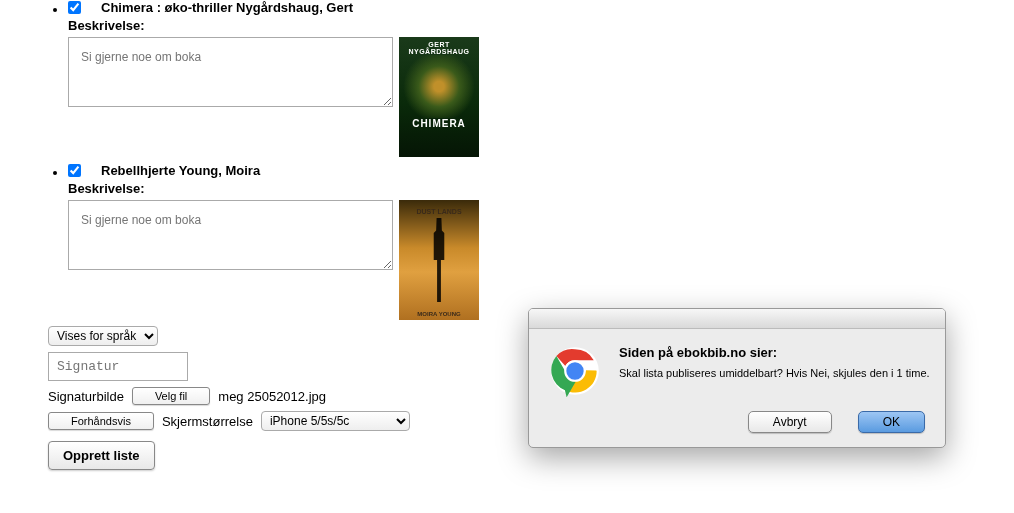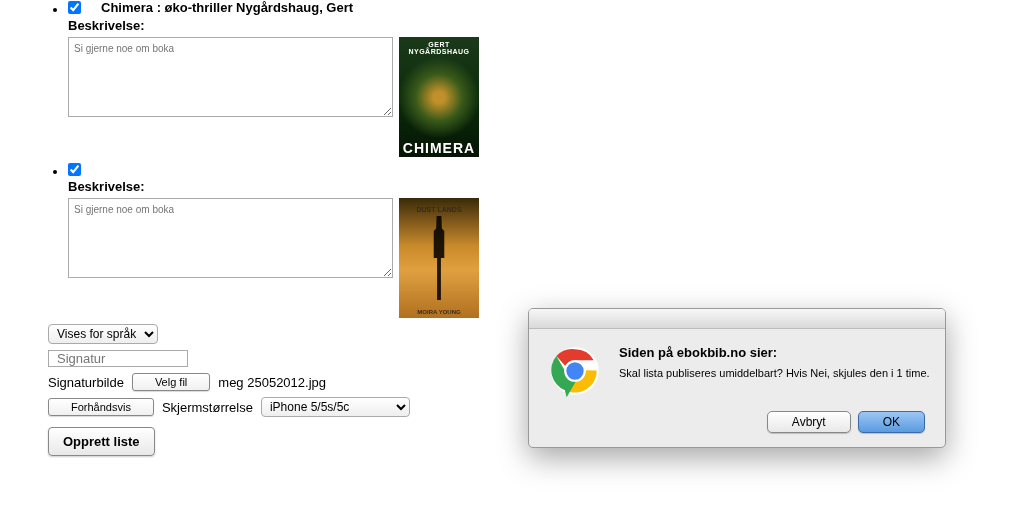--- a/index.html
+++ b/index.html
@@ -15,52 +15,52 @@
       overflow: hidden;
     }
     .content { padding-left: 48px; padding-top: 0; }
     ul { list-style: disc; padding-left: 20px; margin: 0; }
     li { margin-bottom: 3px; }
     .book-row { display: flex; align-items: center; gap: 20px; }
     .book-title { font-weight: bold; }
     .desc-label { font-weight: bold; margin-top: 3px; margin-bottom: 3px; }
     .desc-row { display: flex; gap: 6px; align-items: flex-start; margin-top: 4px; }
     textarea {
-      width: 325px; height: 80px; border: 1px solid #aaa;
-      padding: 5px; font-family: inherit; font-size: 10px; color: #999;
+      width: 325px; height: 70px; border: 1px solid #aaa;
+      padding: 12px; font-family: inherit; font-size: 12px; color: #999;
       resize: both;
     }
     .cover { width: 80px; height: 120px; position: relative; overflow: hidden; }
     .cover-chimera {
       background: linear-gradient(#1a3a1a 0%, #0a2a0a 55%, #051505 100%);
       display: flex; flex-direction: column; justify-content: space-between;
       color: #fff; text-align: center; font-weight: bold;
     }
     .cover-chimera .auth { font-size: 7px; letter-spacing: 0.5px; padding-top: 4px; }
     .cover-chimera .mid { background: radial-gradient(circle, #c0902a 10%, #3a5a1a 40%, transparent 70%); flex:1; }
-    .cover-chimera .ttl { font-size: 14px; letter-spacing: 1px; padding-bottom: 1px; }
+    .cover-chimera .ttl { font-size: 10px; letter-spacing: 1px; padding-bottom: 28px; }
     .cover-rebel {
       background: linear-gradient(#3a2a0a 0%, #c98a2a 40%, #e0a040 60%, #b07020 100%);
       position: relative;
     }
     .cover-rebel::before {
       content:""; position:absolute; left:50%; top:15%; transform:translateX(-50%);
       width:24px; height:70%; background: rgba(0,0,0,0.85);
       clip-path: polygon(40% 0,60% 0,62% 15%,72% 18%,72% 50%,58% 50%,58% 100%,42% 100%,42% 50%,28% 50%,28% 18%,38% 15%);
     }
     .cover-rebel .t { position:absolute; top:8px; left:0; right:0; text-align:center; font-size:7px; color:#3a2a1a; font-weight:bold; }
     .cover-rebel .b { position:absolute; bottom:3px; left:0; right:0; text-align:center; font-size:6px; color:#3a2a1a; font-weight:bold; }
     input[type=checkbox] { margin:0; }
     .form-row { margin-top: 6px; display:flex; align-items:center; gap:8px; }
     select {
       font-size: 12px; border-radius: 4px; border:1px solid #aaa;
       padding: 1px 4px; background: linear-gradient(#fff,#eee);
     }
     .textin {
-      border:1px solid #aaa; padding: 0 8px; font-size:13px; font-family:Liberation Sans, sans-serif;
+      border:1px solid #aaa; padding: 6px 8px; font-size:13px; font-family:Liberation Mono, monospace;
     }
     .mac-btn {
       background: linear-gradient(#fff,#f0f0f0);
       border: 1px solid #888; border-radius: 3px;
       padding: 2px 22px; font-size: 11px; font-family: inherit;
       box-shadow: 0 1px 1px rgba(0,0,0,0.15);
     }
     .main-btn {
       background: linear-gradient(#fff,#e8e8e8);
       border: 1px solid #888; border-radius: 4px;
@@ -76,21 +76,21 @@
     }
     .dialog-titlebar {
       height: 20px; background: linear-gradient(#f7f7f7,#d9d9d9);
       border-bottom: 1px solid #bbb;
     }
     .dialog-body { display:flex; padding: 16px 8px 6px 20px; gap: 18px; }
     .chrome-icon { width: 52px; height: 52px; position: relative; flex-shrink:0; }
     .chrome-icon svg { width:52px; height:52px; }
     .dialog-text .dtitle { font-weight: bold; font-size: 13px; margin-bottom: 6px; }
     .dialog-text .dmsg { font-size: 11px; line-height: 1.4; }
-    .dialog-buttons { display:flex; justify-content:flex-end; gap:7px; padding:8px 20px 14px; }
+    .dialog-buttons { display:flex; justify-content:flex-end; gap:26px; padding:8px 20px 14px; }
     .dlg-btn {
       border-radius: 5px; padding: 3px 24px; font-size: 12px;
       border: 1px solid #888; background: linear-gradient(#fff,#e8e8e8);
       box-shadow: 0 1px 1px rgba(0,0,0,0.2);
     }
     .dlg-btn.primary {
       background: linear-gradient(#9dc6f4,#5a9be0);
       border-color: #3a6aa8; color:#000;
     }
   </style>
@@ -110,20 +110,21 @@
         <div class="cover cover-chimera">
           <div class="auth">GERT NYGÅRDSHAUG</div>
           <div class="mid"></div>
           <div class="ttl">CHIMERA</div>
         </div>
       </div>
     </li>
     <li style="margin-top:6px;">
       <div class="book-row">
         <input type="checkbox" checked="" style="">
+        <span class="book-title">Rebellhjerte Young, Moira</span>
       </div>
       <div class="desc-label">Beskrivelse:</div>
       <div class="desc-row">
         <textarea placeholder="Si gjerne noe om boka" style=""></textarea>
         <div class="cover cover-rebel">
           <div class="t">DUST LANDS</div>
           <div class="b">MOIRA YOUNG</div>
         </div>
       </div>
     </li>

